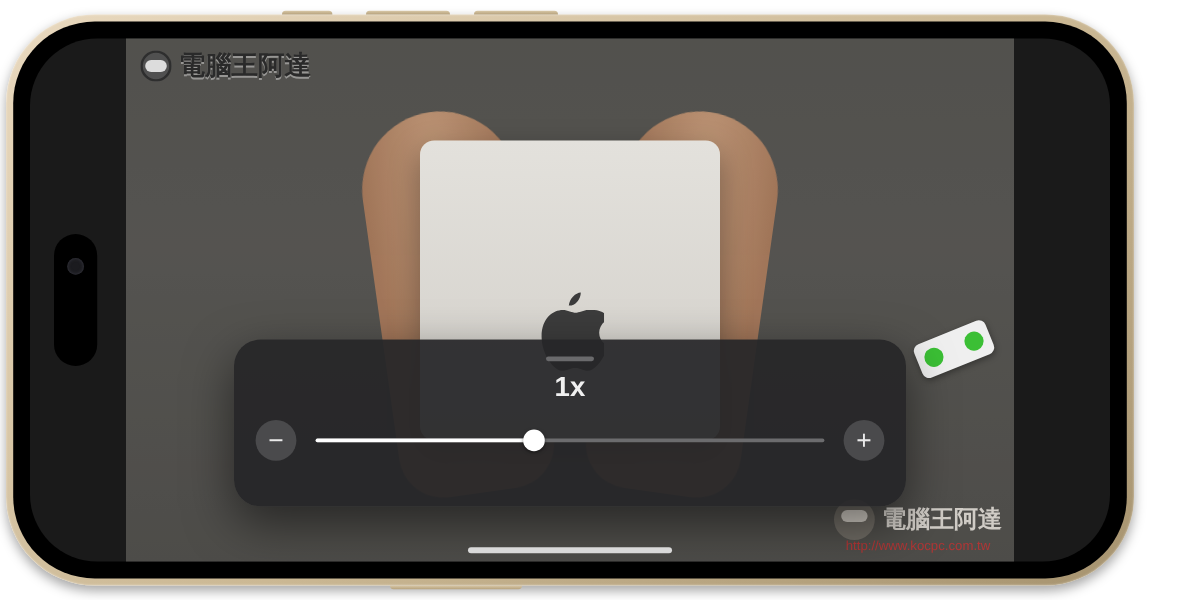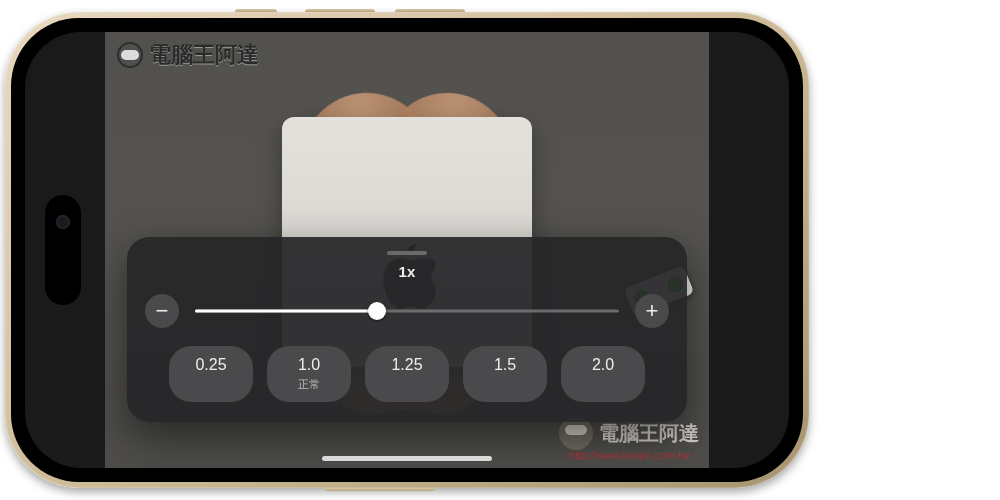--- a/index.html
+++ b/index.html
@@ -9,21 +9,21 @@
     background: #fff;
     font-family: -apple-system, "SF Pro Text", "Helvetica Neue", Arial, "PingFang TC", "Microsoft JhengHei", sans-serif;
     position: relative;
     overflow: hidden;
   }
 
   
   .phone {
     position: absolute;
     left: 5px; top: 12px;
-    width: 804px; height: 476px;
+    width: 940px; height: 476px;
     border-radius: 74px;
     background: linear-gradient(145deg,#e9d9bf,#cbb894 55%,#a6936f);
     box-shadow: 0 4px 10px rgba(0,0,0,.35), inset 0 0 2px rgba(255,255,255,.6);
   }
   .phone-inner {
     position: absolute;
     left: 6px; top: 6px; right: 6px; bottom: 6px;
     border-radius: 68px;
     background: #000;
   }
@@ -176,21 +176,21 @@
     box-shadow: 0 14px 40px rgba(0,0,0,.5);
     z-index:5;
   }
   .panel .grab {
     width:40px; height:4px; border-radius:3px;
     background:#6a6a6c;
     margin: 0 auto 8px;
   }
   .panel .speed-label{
     text-align:center;
-    font-size:15px;
+    font-size:23px;
     font-weight:600;
     margin-bottom: 14px;
     letter-spacing:.2px;
   }
   .slider-row{
     display:flex; align-items:center; gap:16px;
     margin-bottom:18px;
   }
   .circ-btn{
     width:34px; height:34px; border-radius:50%;
@@ -309,27 +309,20 @@
             <div class="track">
               <div class="rail"></div>
               <div class="fill" id="fill" style="width: 43%;"></div>
               <div class="thumb" id="thumb" style="left: 43%;"></div>
             </div>
             <div class="circ-btn">
               <span>+</span>
             </div>
           </div>
 
-          <div class="presets" id="presets">
-              <div class="preset"><span>0.25</span></div>
-              <div class="preset"><span>1.0</span><span class="sub">正常</span></div>
-              <div class="preset"><span>1.25</span></div>
-              <div class="preset"><span>1.5</span></div>
-              <div class="preset"><span>2.0</span></div>
-            </div>
         </div>
 
       </div>
 
       <div class="home-ind"></div>
     </div>
   </div>
 </div>
 
 </body></html>

